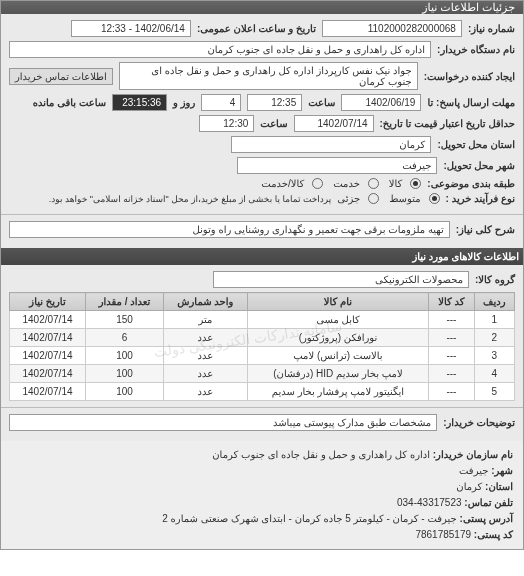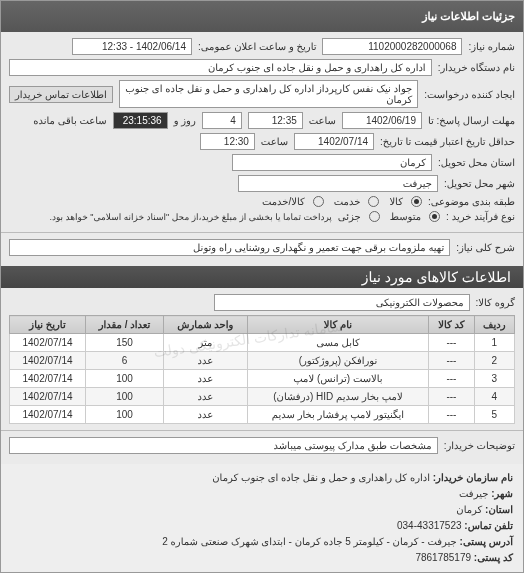--- a/index.html
+++ b/index.html
@@ -11,36 +11,36 @@
   width: 524px;
   direction: rtl;
 }
 .container {
   border: 1px solid #999;
   background: #eee;
 }
 .header-bar {
   background: linear-gradient(#666, #555);
   color: #fff;
-  padding: 9px 8px;
-  font-weight: bold;
+  padding: 0 8px;
+  font-weight: normal;
   font-size: 11px;
 }
 .section {
   padding: 6px 8px;
   background: #eaeaea;
 }
 .row {
   display: flex;
   align-items: center;
   margin-bottom: 4px;
   gap: 6px;
 }
 .label {
-  font-weight: normal;
+  font-weight: bold;
   font-size: 10px;
   white-space: nowrap;
 }
 .field {
   background: #fff;
   border: 1px solid #999;
   padding: 2px 5px;
   font-size: 10px;
   min-height: 16px;
   display: inline-block;
@@ -49,23 +49,23 @@
 .field.med { width: 80px; }
 .field.sm { width: 55px; }
 .field.tiny { width: 40px; }
 .field.dark {
   background: #333;
   color: #fff;
 }
 .section-title {
   background: linear-gradient(#555, #444);
   color: #fff;
-  padding: 3px 12px;
-  font-weight: normal;
-  font-size: 14px;
+  padding: 3px 4px;
+  font-weight: bold;
+  font-size: 10px;
 }
 .radio-group {
   display: flex;
   gap: 10px;
   align-items: center;
 }
 .radio-item {
   display: flex;
   align-items: center;
   gap: 8px;

